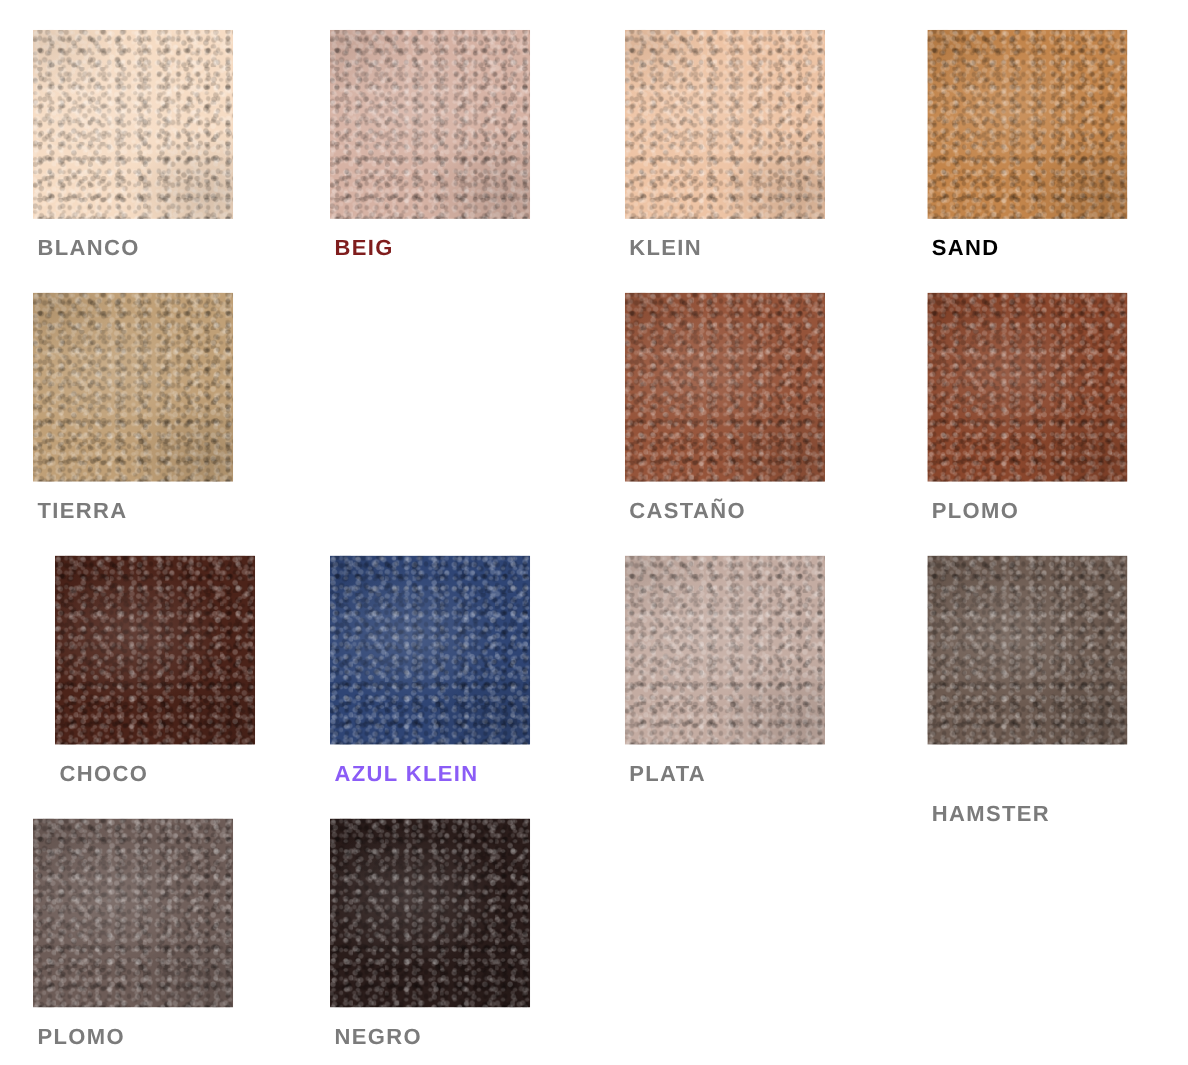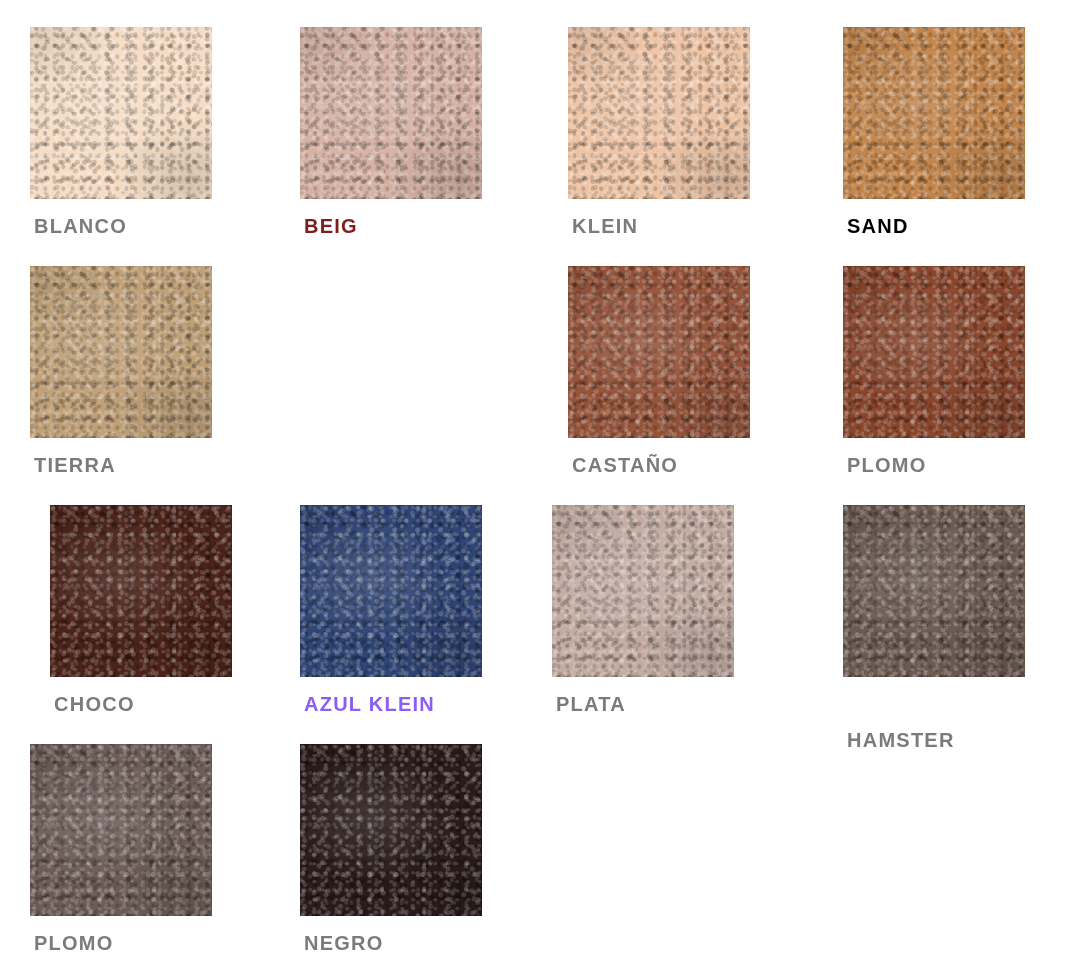--- a/index.html
+++ b/index.html
@@ -255,21 +255,21 @@
         <div class="swatch-chip" style="background: rgb(47, 69, 117);">
           <div class="chip-body">
             <div class="grain"></div>
             <div class="grain2"></div>
             <div class="sheen"></div>
           </div>
         </div>
         <div class="swatch-label" style="color: #8b5cf6;">AZUL KLEIN</div>
       </div>
     </div>
-    <div class="swatch-cell" style="left: 552px; top: 505px;">
+    <div class="swatch-cell" style="left: 568px; top: 505px;">
       <div class="swatch-figure">
         <div class="swatch-chip" style="background: rgb(196, 172, 162);">
           <div class="chip-body">
             <div class="grain"></div>
             <div class="grain2"></div>
             <div class="sheen"></div>
           </div>
         </div>
         <div class="swatch-label" style="color: rgb(123, 123, 123);">PLATA</div>
       </div>

